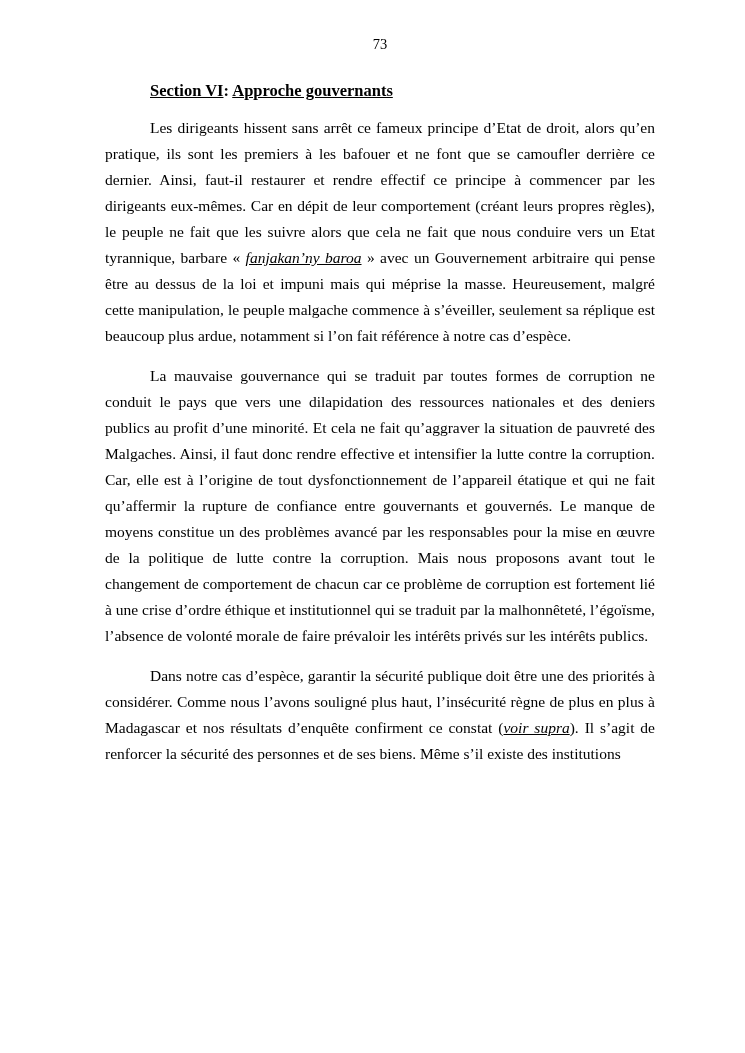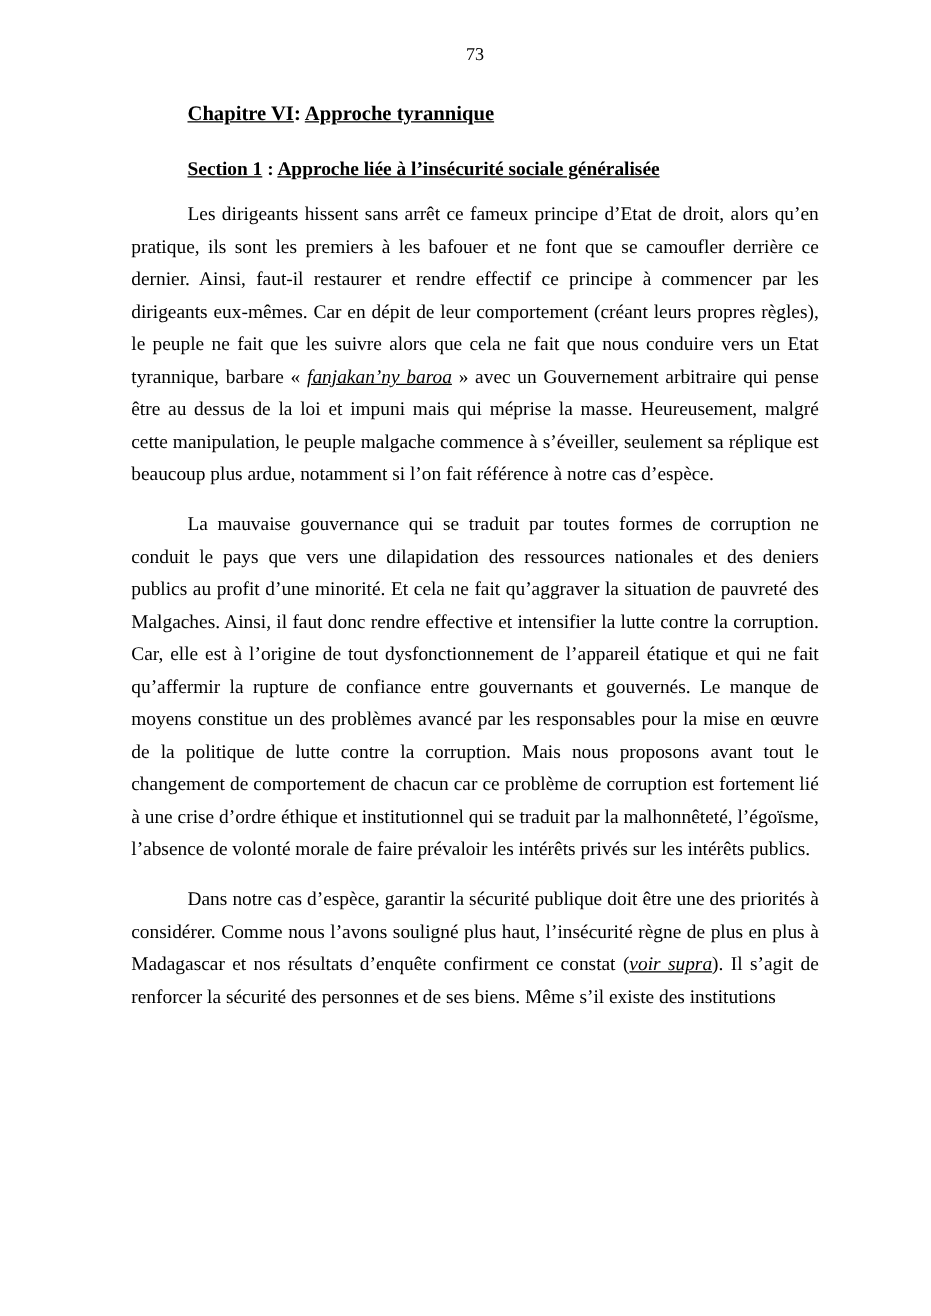--- a/index.html
+++ b/index.html
@@ -58,24 +58,23 @@
   .i   { font-style: italic; text-decoration: underline; }
   .sub { vertical-align: sub; font-size: 0.65em; }
 </style>
 </head>
 <body>
 
 <div class="page">
 
   <div class="page-number">73</div>
 
-  <h1 class="chapter-heading"><span class="u">Chapitre VI</span><span>: </span><span class="u">Approche tyrannique</span></h1>
+  <h1 class="chapter-heading"><span class="u">Section VI</span><span>: </span><span class="u">Approche gouvernants</span></h1>
 
 
-  <h2 class="section-heading"><span class="u">Section 1</span><span> : </span><span class="u">Approche liée à l’insécurité sociale généralisée</span></h2>
 
 
   <p class="para"><span>Les dirigeants hissent sans arrêt ce fameux principe d’Etat de droit, alors qu’en pratique, ils sont les premiers à les bafouer et ne font que se camoufler derrière ce dernier. Ainsi, faut-il restaurer et rendre effectif ce principe à commencer par les dirigeants eux-mêmes. Car en dépit de leur comportement (créant leurs propres règles), le peuple ne fait que les suivre alors que cela ne fait que nous conduire vers un Etat tyrannique, barbare « </span><span class="i">fanjakan’ny baroa</span><span> » avec un Gouvernement arbitraire qui pense être au dessus de la loi et impuni mais qui méprise la masse. Heureusement, malgré cette manipulation, le peuple malgache commence à s’éveiller, seulement sa réplique est beaucoup plus ardue, notamment si l’on fait référence à notre cas d’espèce.</span></p>
 
   <p class="para"><span>La mauvaise gouvernance qui se traduit par toutes formes de corruption ne conduit le pays que vers une dilapidation des ressources nationales et des deniers publics au profit d’une minorité. Et cela ne fait qu’aggraver la situation de pauvreté des Malgaches. Ainsi, il faut donc rendre effective et intensifier la lutte contre la corruption. Car, elle est à l’origine de tout dysfonctionnement de l’appareil étatique et qui ne fait qu’affermir la rupture de confiance entre gouvernants et gouvernés. Le manque de moyens constitue un des problèmes avancé par les responsables pour la mise en œuvre de la politique de lutte contre la corruption. Mais nous proposons avant tout le changement de comportement de chacun car ce problème de corruption est fortement lié à une crise d’ordre éthique et institutionnel qui se traduit par la malhonnêteté, l’égoïsme, l’absence de volonté morale de faire prévaloir les intérêts privés sur les intérêts publics.</span></p>
 
 
   <p class="para"><span>Dans notre cas d’espèce, garantir la sécurité publique doit être une des priorités à considérer. Comme nous l’avons souligné plus haut, l’insécurité règne de plus en plus à Madagascar et nos résultats d’enquête confirment ce constat (</span><span class="i">voir supra</span><span>). Il s’agit de renforcer la sécurité des personnes et de ses biens. Même s’il existe des institutions</span></p>
 
 </div>

